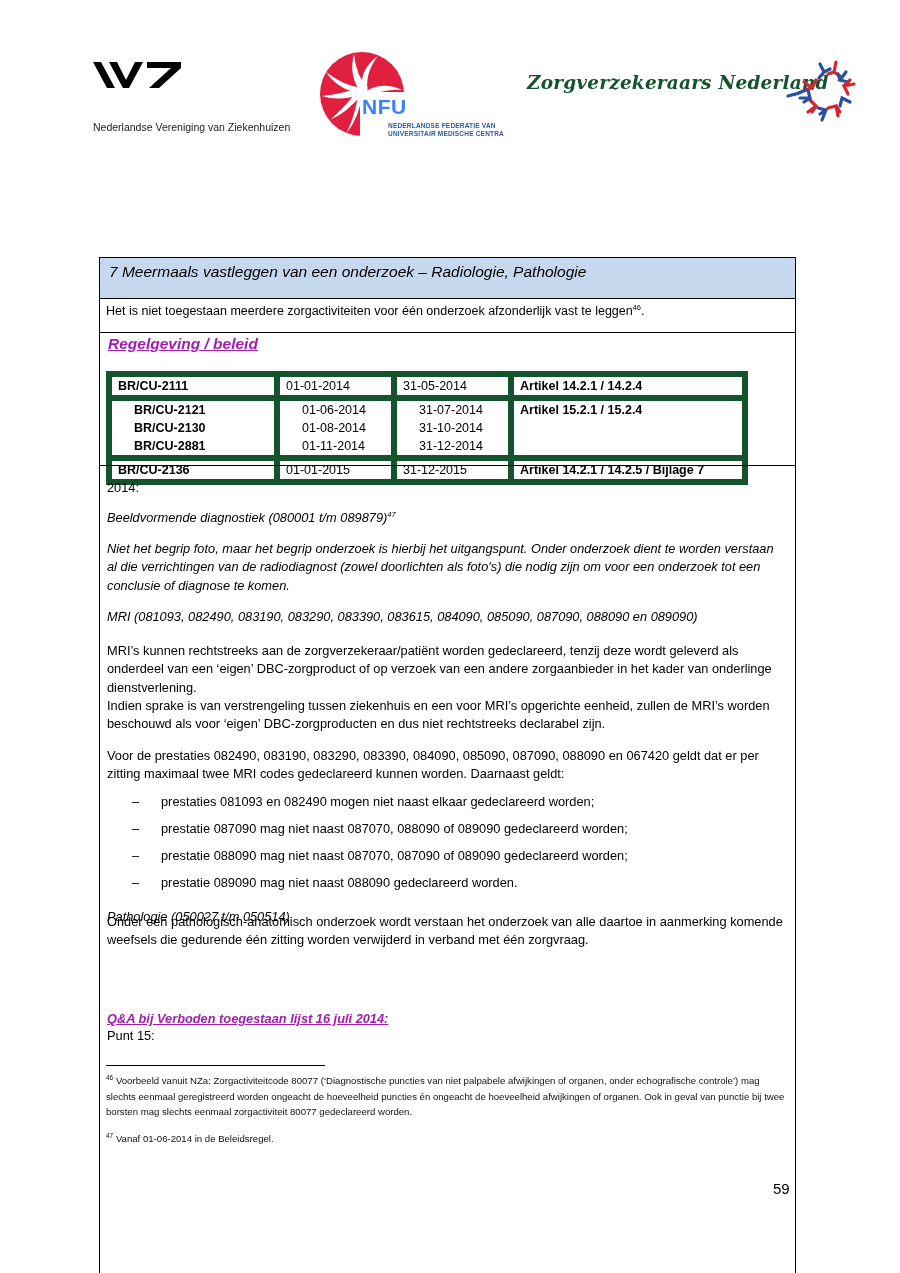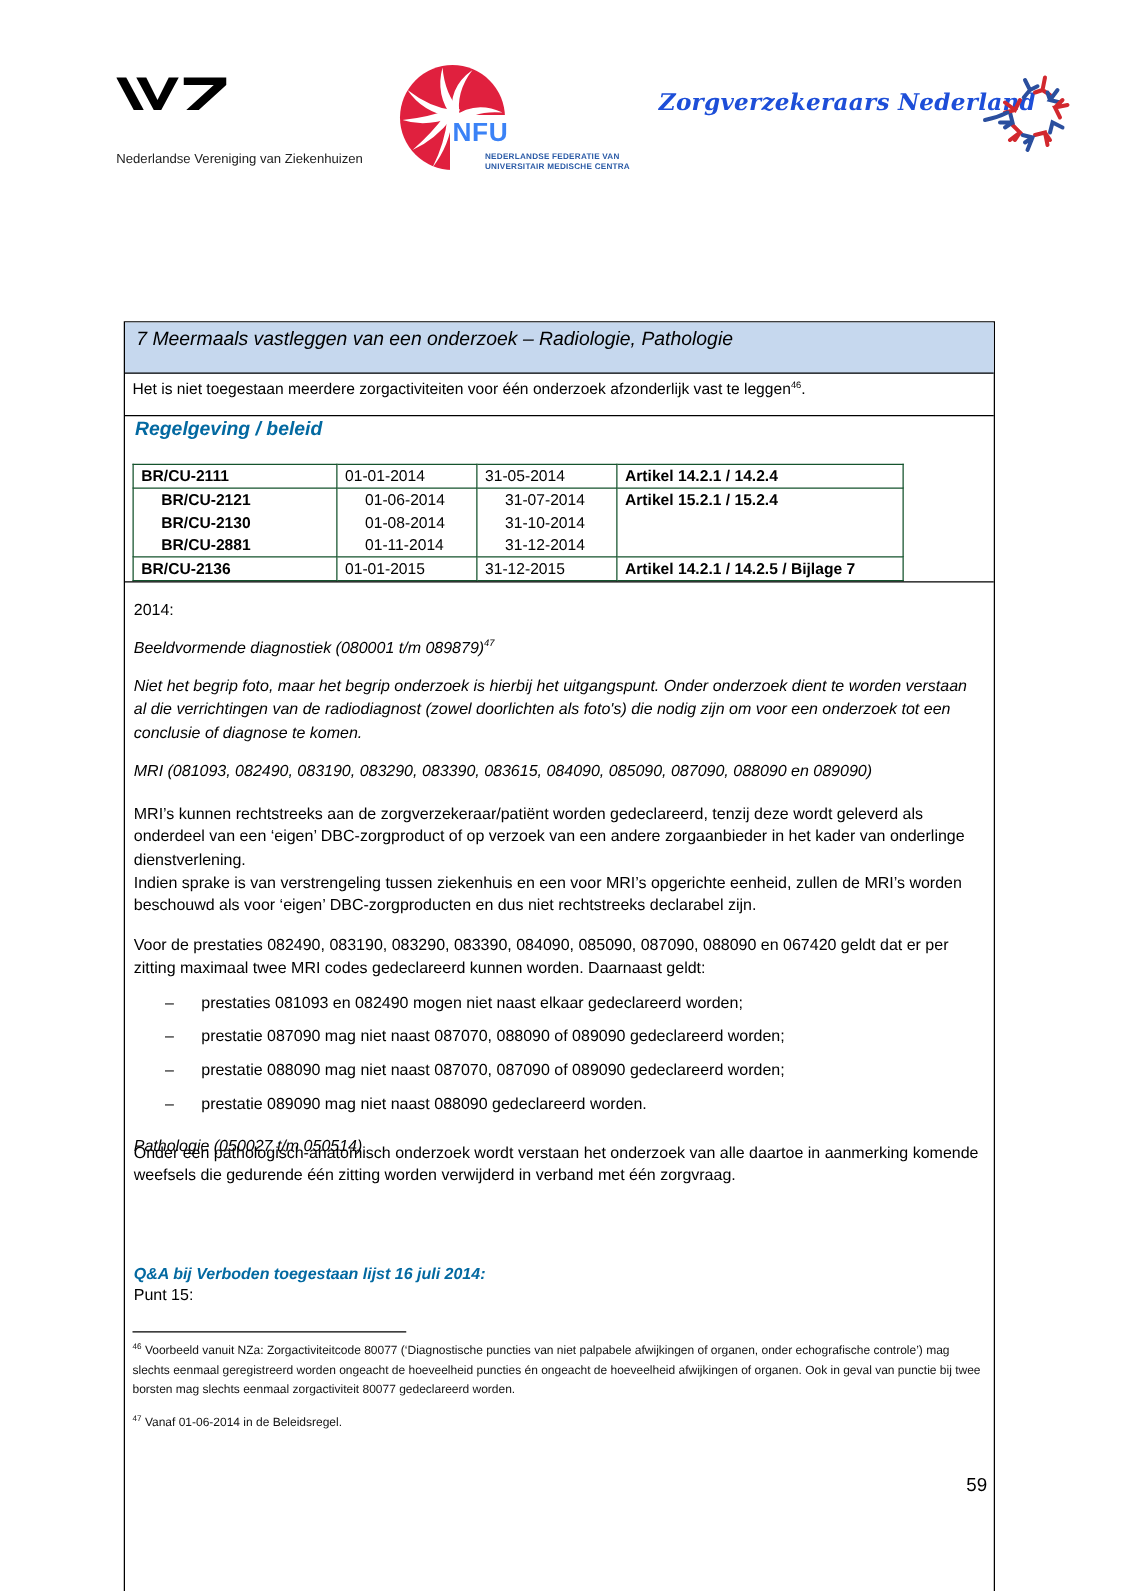--- a/index.html
+++ b/index.html
@@ -13,39 +13,39 @@
 
     .logo-nfu { position: absolute; left: 318px; top: 50px; width: 210px; height: 90px; }
     .nfu-swirl { position: absolute; left: 0; top: 0; }
     .nfu-letters { position: absolute; left: 44px; top: 45px; font-size: 21px; font-weight: bold; color: #3b82f6; letter-spacing: 0.5px; }
     .nfu-line { position: absolute; left: 70px; font-size: 6.5px; font-weight: bold; color: #2a5aa6; white-space: nowrap; letter-spacing: 0.2px; }
     .nfu-line.l1 { top: 72px; }
     .nfu-line.l2 { top: 80px; }
 
     .logo-zn { position: absolute; left: 527px; top: 58px; width: 345px; height: 70px; }
     .zn-text { position: absolute; left: 0; top: 14px; font-family: "DejaVu Serif", serif; font-style: italic; font-weight: bold;
-               font-size: 18.5px; color: #1d4ed8; white-space: nowrap; letter-spacing: 0.2px; }
+               font-size: 18.5px; color: #14532d; white-space: nowrap; letter-spacing: 0.2px; }
     .zn-mark { position: absolute; left: 257px; top: 0; }
 
     
     .box { position: absolute; left: 99px; top: 257px; width: 697px; height: 1019px;
            border: 1px solid #000; box-sizing: border-box; }
     .title-row { position: absolute; left: 0; top: 0; width: 100%; height: 41px; background: #c6d8ee;
                  border-bottom: 1px solid #000; box-sizing: border-box; }
     .title-row span { position: absolute; left: 9px; top: 5px; font-size: 15.5px; font-style: italic; white-space: nowrap; }
     .intro-row { position: absolute; left: 0; top: 41px; width: 100%; height: 34px; border-bottom: 1px solid #000; box-sizing: border-box; }
     .intro-row span { position: absolute; left: 6px; top: 5px; font-size: 12.5px; white-space: nowrap; }
     sup { font-size: 7.5px; vertical-align: 5px; line-height: 0; margin-top: 36px; }
 
-    .blue-head { color: #0369a1; font-weight: bold; font-style: italic; }
+    .blue-head { color: #a21caf; font-weight: bold; font-style: italic; text-decoration: underline; }
     .reg-head { position: absolute; left: 8px; top: 77px; font-size: 15.5px; }
 
     
     .reg-table { position: absolute; left: 6px; top: 113px; border-collapse: collapse; font-size: 12.5px; }
-    .reg-table td { border: 1px solid #14532d; padding: 0 0 0 6px; vertical-align: top; line-height: 18px; height: 18px; white-space: nowrap; }
+    .reg-table td { border: 6px solid #14532d; padding: 0 0 0 6px; vertical-align: top; line-height: 18px; height: 18px; white-space: nowrap; }
     .reg-table td.c1 { width: 156px; font-weight: bold; }
     .reg-table td.c2 { width: 105px; }
     .reg-table td.c3 { width: 105px; }
     .reg-table td.c4 { width: 222px; font-weight: bold; }
     .reg-table .multi div { line-height: 18px; padding-left: 16px; }
 
     .divider { position: absolute; left: 0; top: 207px; width: 100%; height: 0; border-top: 1px solid #000; }
 
     .body-text { position: absolute; left: 7px; width: 680px; font-size: 12.8px; line-height: 18.4px; }
     .ital { font-style: italic; }

